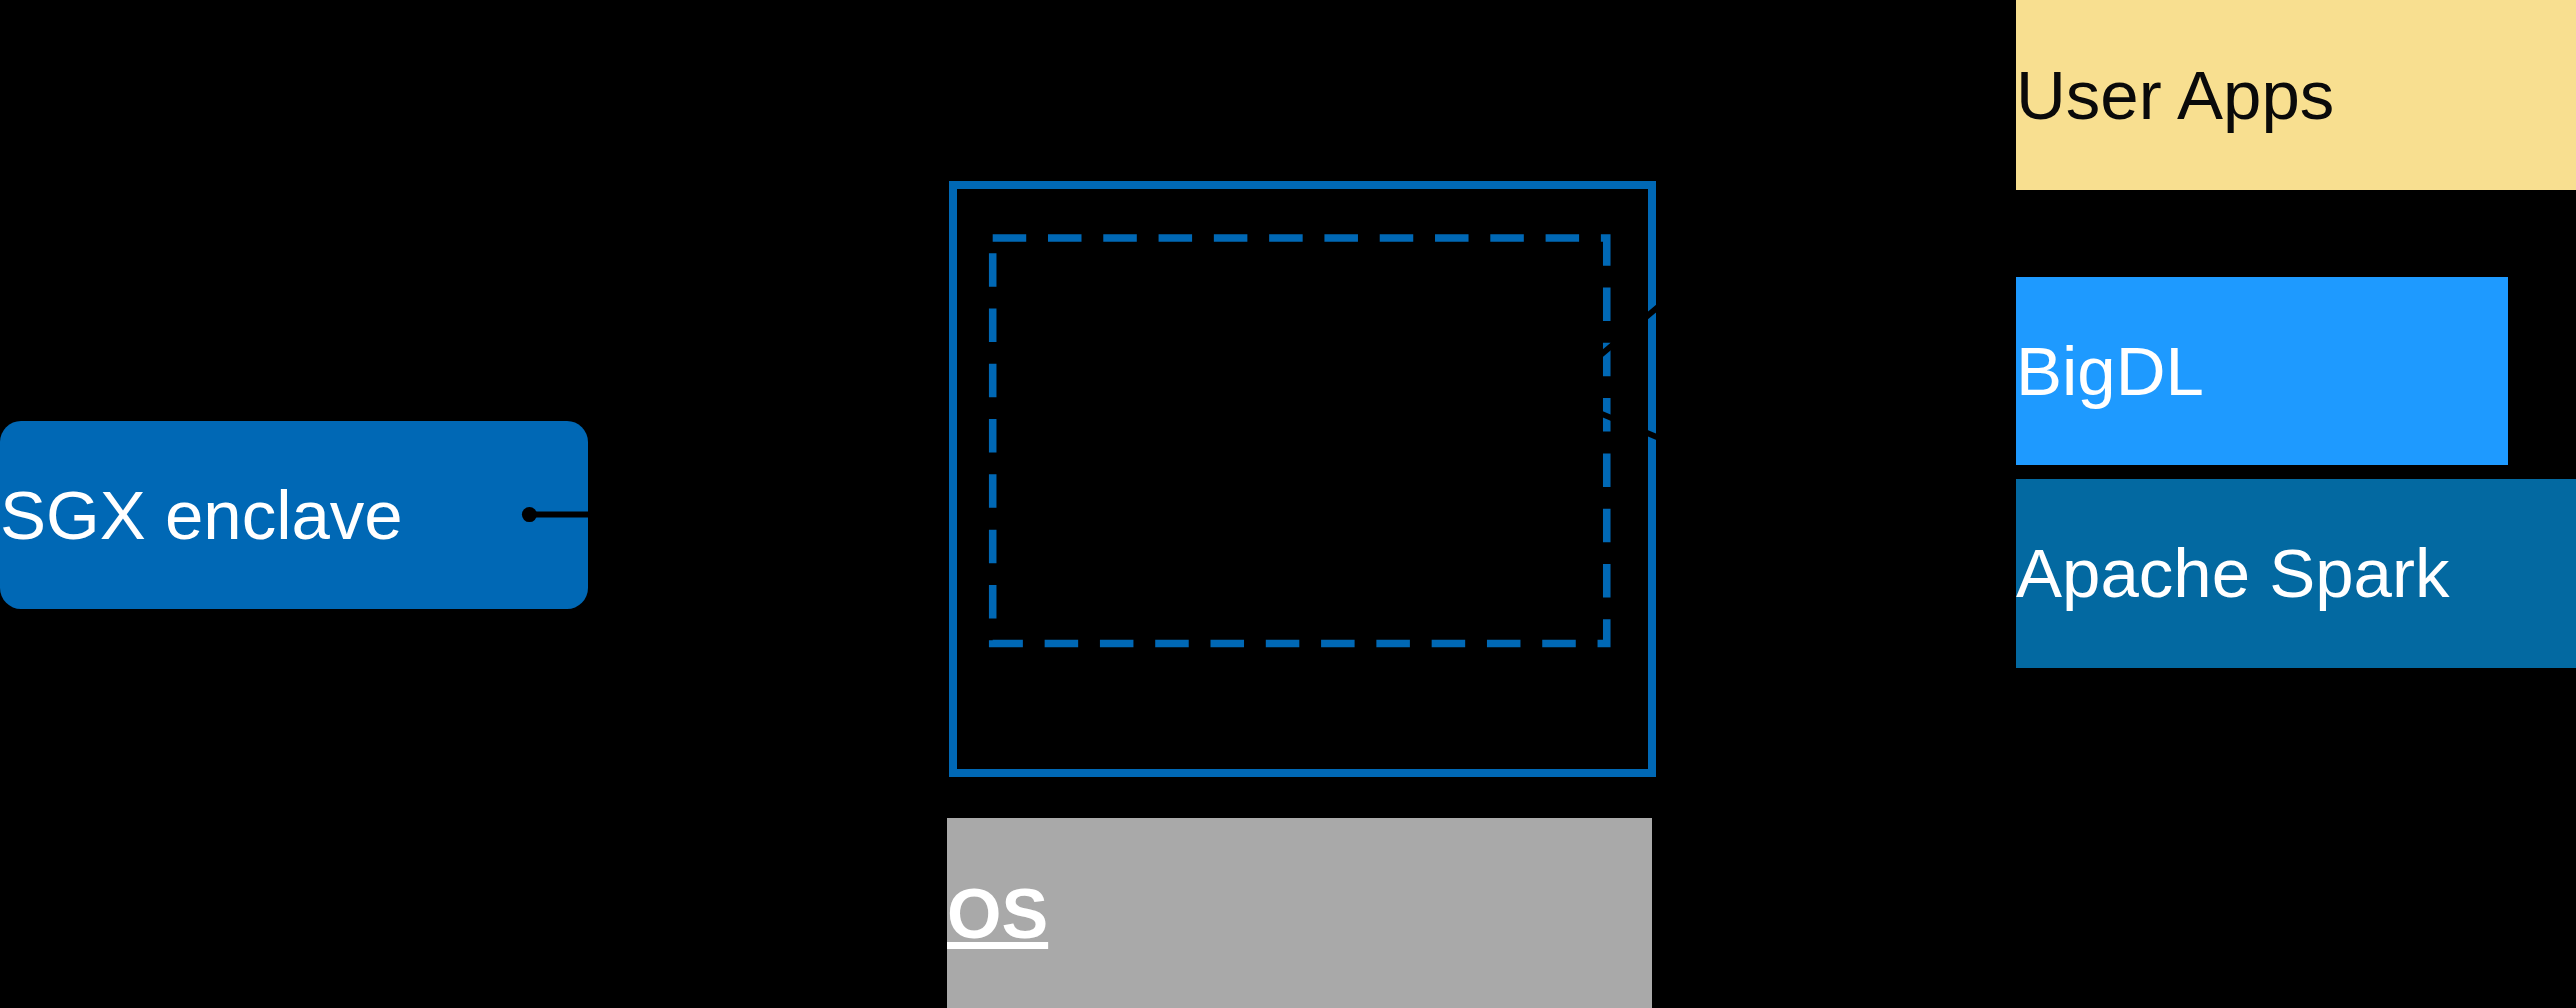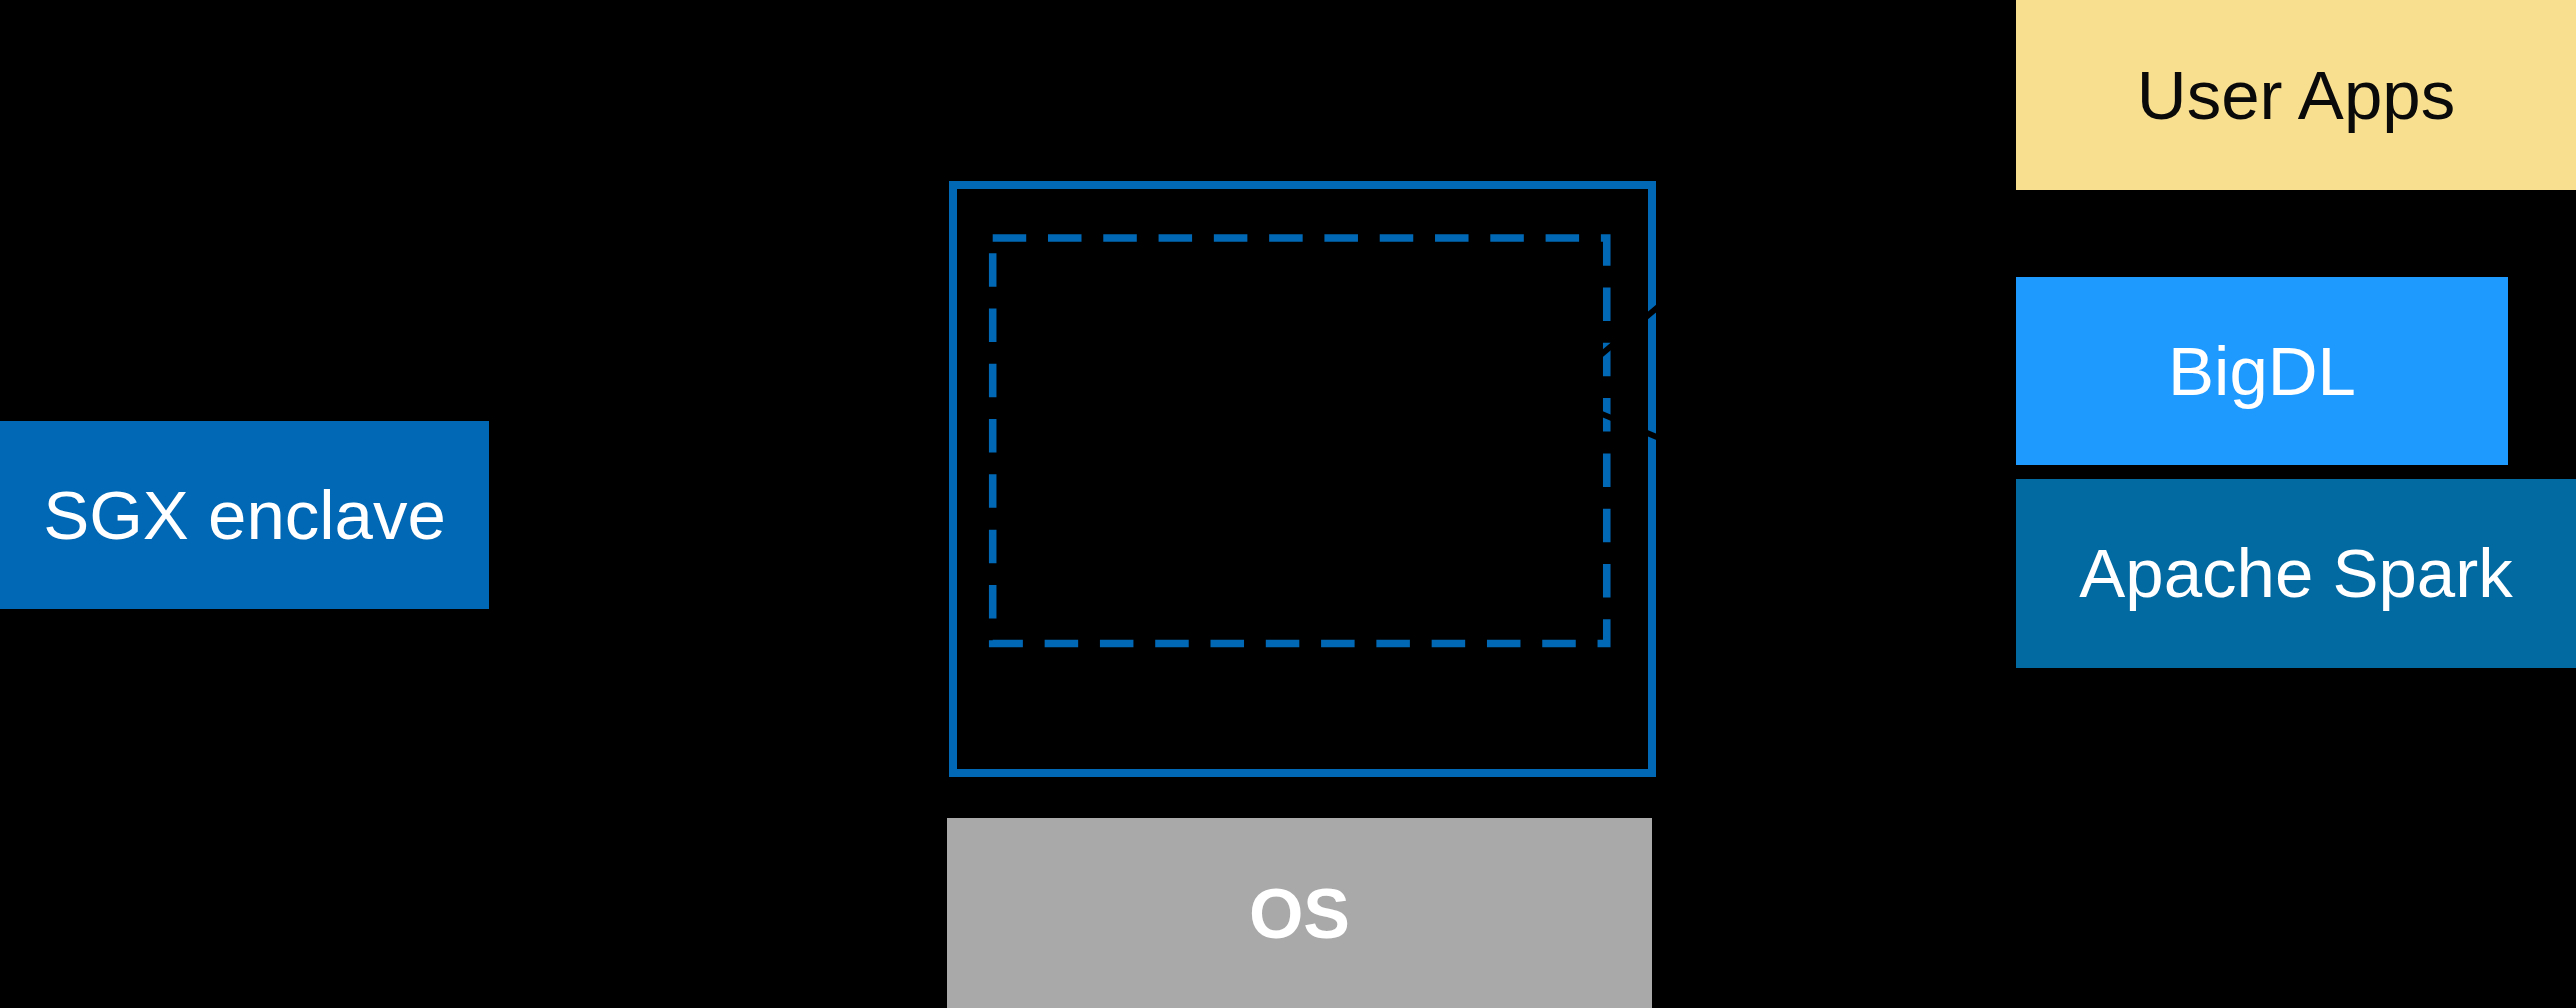--- a/index.html
+++ b/index.html
@@ -13,27 +13,27 @@
     height: 1009px;
     background: #000;
     overflow: hidden;
     font-family: "Liberation Sans", sans-serif;
   }
   .abs { position: absolute; }
   .node {
     position: absolute;
     display: flex;
     align-items: center;
-    justify-content: center;
+    justify-content: flex-start;
     font-size: 69px;
     line-height: 1;
     white-space: nowrap;
   }
   
-  .sgx-enclave-label-box { left: 0px;    top: 421px; width: 489px; height: 188px; }
+  .sgx-enclave-label-box { left: 0px;    top: 421px; width: 588px; height: 188px; border-radius: 21px; }
   .app-box              { left: 1027px; top: 295px; width: 534px; height: 188px; }
   .libos-box            { left: 1036px; top: 543px; width: 536px; height: 193px; }
   .os-box               { left: 947px; top: 818px; width: 705px; height: 191px; font-weight: bold; font-size: 70px; }
   .user-apps-box        { left: 2016px; top: 0px;   width: 560px; height: 190px; }
   .bigdl-box            { left: 2016px; top: 229px; width: 492px; height: 188px; margin-top: 48px; }
   .apache-spark-box     { left: 2016px; top: 479px; width: 560px; height: 189px; }
 
   .solid-frame {
     left: 949px; top: 181px; width: 707px; height: 596px;
     border-style: solid; border-width: 8.4px;
@@ -57,21 +57,21 @@
   <svg class="layer" viewBox="0 0 3075 1204" width="2576" height="1009">
     <rect x="1185" y="284" width="733" height="484" fill="none" stroke-width="9" stroke-dasharray="40 26" stroke="#0068B5"></rect>
   </svg>
 
   <div class="node sgx-enclave-label-box" style="background: rgb(0, 104, 181); color: rgb(255, 255, 255);">
     <span>SGX enclave</span>
   </div>
 
 
 
-  <div class="node os-box" style="background: rgb(169, 169, 169); color: rgb(255, 255, 255);">
+  <div class="node os-box" style="background: rgb(169, 169, 169); color: rgb(255, 255, 255); text-decoration: underline;">
     <span>OS</span>
   </div>
 
   <div class="node user-apps-box" style="background: rgb(248, 223, 144); color: rgb(10, 10, 10);">
     <span>User Apps</span>
   </div>
 
   <div class="node bigdl-box" style="background: rgb(30, 154, 255); color: rgb(255, 255, 255);">
     <span>BigDL</span>
   </div>

